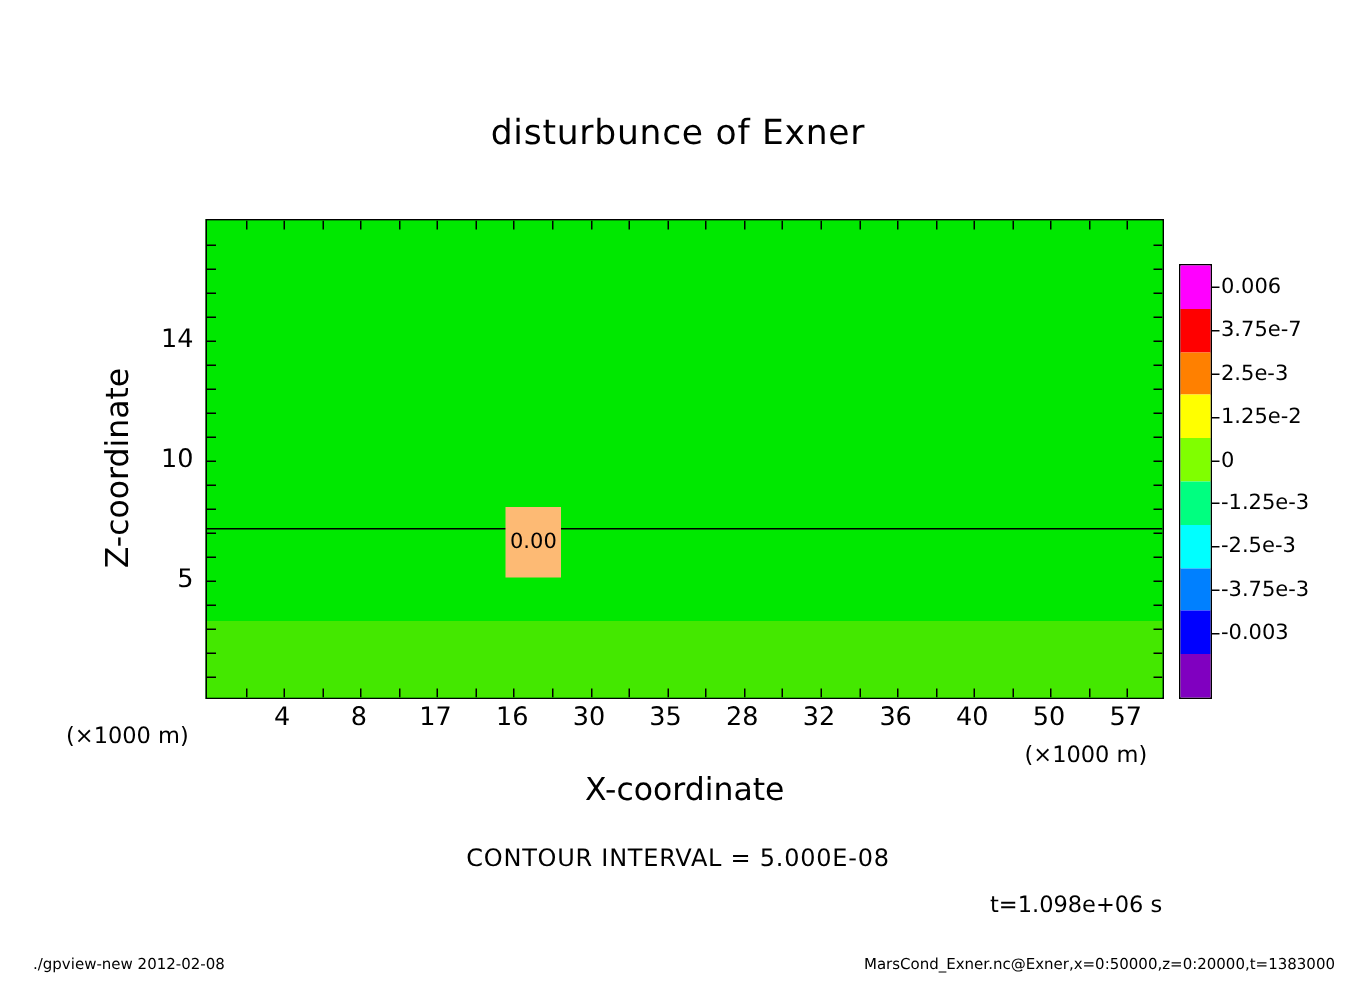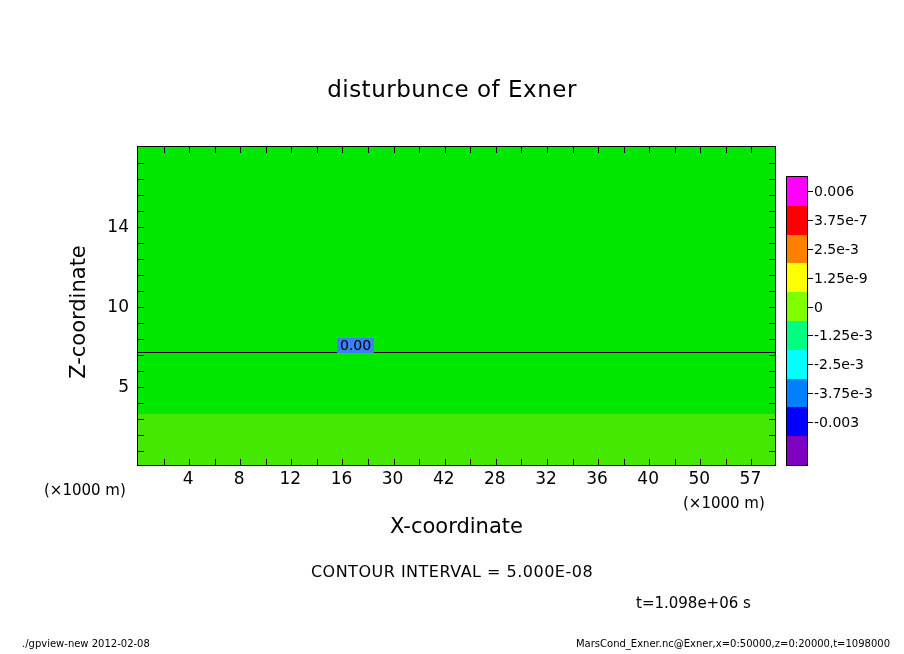--- a/index.html
+++ b/index.html
@@ -39,22 +39,22 @@
   }
   .contour-line {
     position: absolute;
     left: 0; width: 100%;
     height: 1px;
     background: #000;
   }
   #contour-label {
     left: 337px; top: 338px;
     font-size: 14px;
-    background: #3b82f6;
-    padding: 0 3px;
+    background: #fdba74;
+    padding: 16px 3px;
     line-height: 15px;
   }
 
   
   .tick-top, .tick-bottom {
     position: absolute;
     width: 1px; background: #000;
   }
   .tick-top { top: 0; height: 6px; }
   .tick-bottom { bottom: 0; height: 6px; }
@@ -127,21 +127,21 @@
   }
 
   
   #contour-interval {
     left: 0; top: 562px; width: 904px;
     text-align: center;
     font-size: 16px;
     letter-spacing: 0.5px;
   }
   #time-label {
-    left: 636px; top: 594px;
+    left: 660px; top: 594px;
     font-size: 15px;
   }
   #footer-left {
     left: 22px; top: 638px;
     font-size: 10px;
   }
   #footer-right {
     right: 14px; top: 638px;
     font-size: 10px;
     text-align: right;
@@ -242,24 +242,24 @@
     <div class="tick-right" style="top: 32px;"></div>
     <div class="tick-left" style="top: 16px;"></div>
     <div class="tick-right" style="top: 16px;"></div>
   </div>
 
 <div class="abs" id="contour-label">0.00</div>
 
 <div id="xtick-layer">
     <div class="xtick-label" style="left: 188.12px;">4</div>
     <div class="xtick-label" style="left: 239.24px;">8</div>
-    <div class="xtick-label" style="left: 290.36px;">12</div>
+    <div class="xtick-label" style="left: 290.36px;">17</div>
     <div class="xtick-label" style="left: 341.48px;">16</div>
     <div class="xtick-label" style="left: 392.6px;">30</div>
-    <div class="xtick-label" style="left: 443.72px;">42</div>
+    <div class="xtick-label" style="left: 443.72px;">35</div>
     <div class="xtick-label" style="left: 494.84px;">28</div>
     <div class="xtick-label" style="left: 545.96px;">32</div>
     <div class="xtick-label" style="left: 597.08px;">36</div>
     <div class="xtick-label" style="left: 648.2px;">40</div>
     <div class="xtick-label" style="left: 699.32px;">50</div>
     <div class="xtick-label" style="left: 750.44px;">57</div>
   </div>
 <div id="ytick-layer">
     <div class="ytick-label" style="top: 386px;">5</div>
     <div class="ytick-label" style="top: 306px;">10</div>
@@ -283,30 +283,30 @@
     <div class="cb-cell" style="height: 28.8px; background: rgb(0, 0, 255);"></div>
     <div class="cb-cell" style="height: 28.8px; background: rgb(128, 0, 192);"></div>
   </div>
 <div id="cb-label-layer">
     <div class="cb-label" style="top: 191.4px;">0.006</div>
     <div class="cb-tick" style="top: 191.4px;"></div>
     <div class="cb-label" style="top: 220.2px;">3.75e-7</div>
     <div class="cb-tick" style="top: 220.2px;"></div>
     <div class="cb-label" style="top: 249px;">2.5e-3</div>
     <div class="cb-tick" style="top: 249px;"></div>
-    <div class="cb-label" style="top: 277.8px;">1.25e-9</div>
+    <div class="cb-label" style="top: 277.8px;">1.25e-2</div>
     <div class="cb-tick" style="top: 277.8px;"></div>
     <div class="cb-label" style="top: 306.6px;">0</div>
     <div class="cb-tick" style="top: 306.6px;"></div>
     <div class="cb-label" style="top: 335.4px;">-1.25e-3</div>
     <div class="cb-tick" style="top: 335.4px;"></div>
     <div class="cb-label" style="top: 364.2px;">-2.5e-3</div>
     <div class="cb-tick" style="top: 364.2px;"></div>
     <div class="cb-label" style="top: 393px;">-3.75e-3</div>
     <div class="cb-tick" style="top: 393px;"></div>
     <div class="cb-label" style="top: 421.8px;">-0.003</div>
     <div class="cb-tick" style="top: 421.8px;"></div>
   </div>
 
 <div class="abs" id="contour-interval">CONTOUR INTERVAL = 5.000E-08</div>
 <div class="abs" id="time-label">t=1.098e+06 s</div>
 <div class="abs" id="footer-left">./gpview-new   2012-02-08</div>
-<div class="abs" id="footer-right">MarsCond_Exner.nc@Exner,x=0:50000,z=0:20000,t=1098000</div>
+<div class="abs" id="footer-right">MarsCond_Exner.nc@Exner,x=0:50000,z=0:20000,t=1383000</div>
 
 </body></html>

